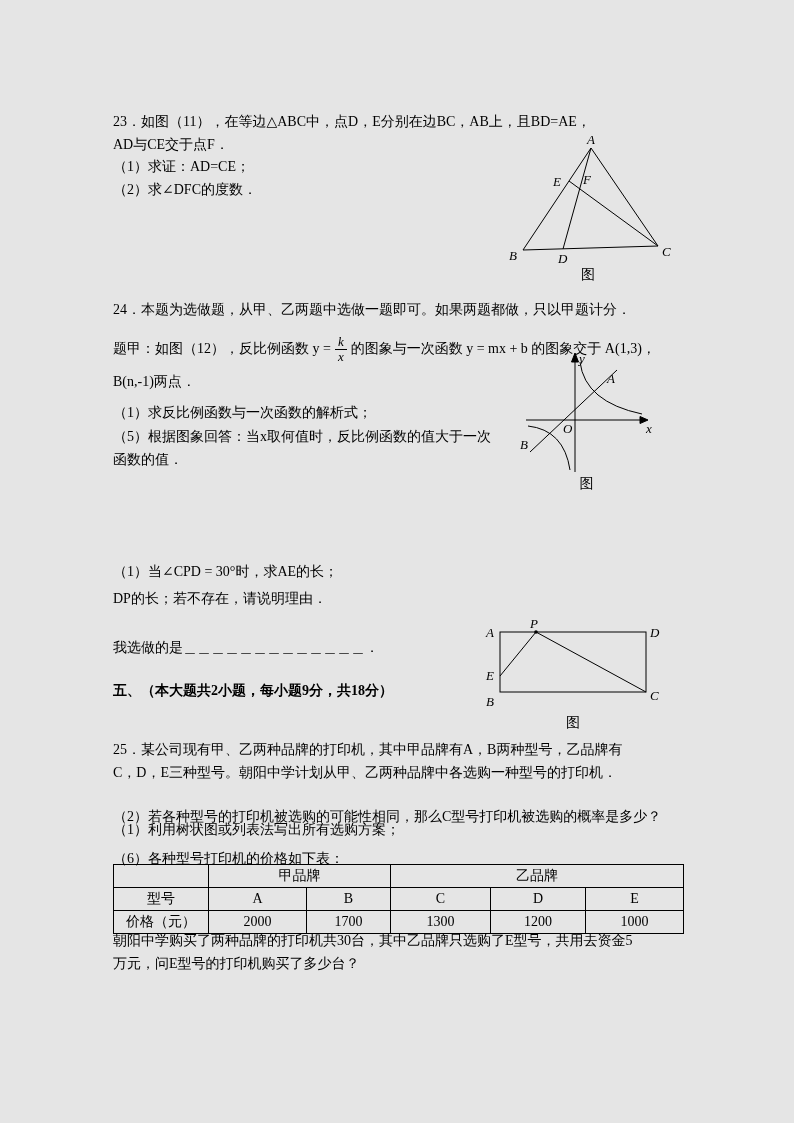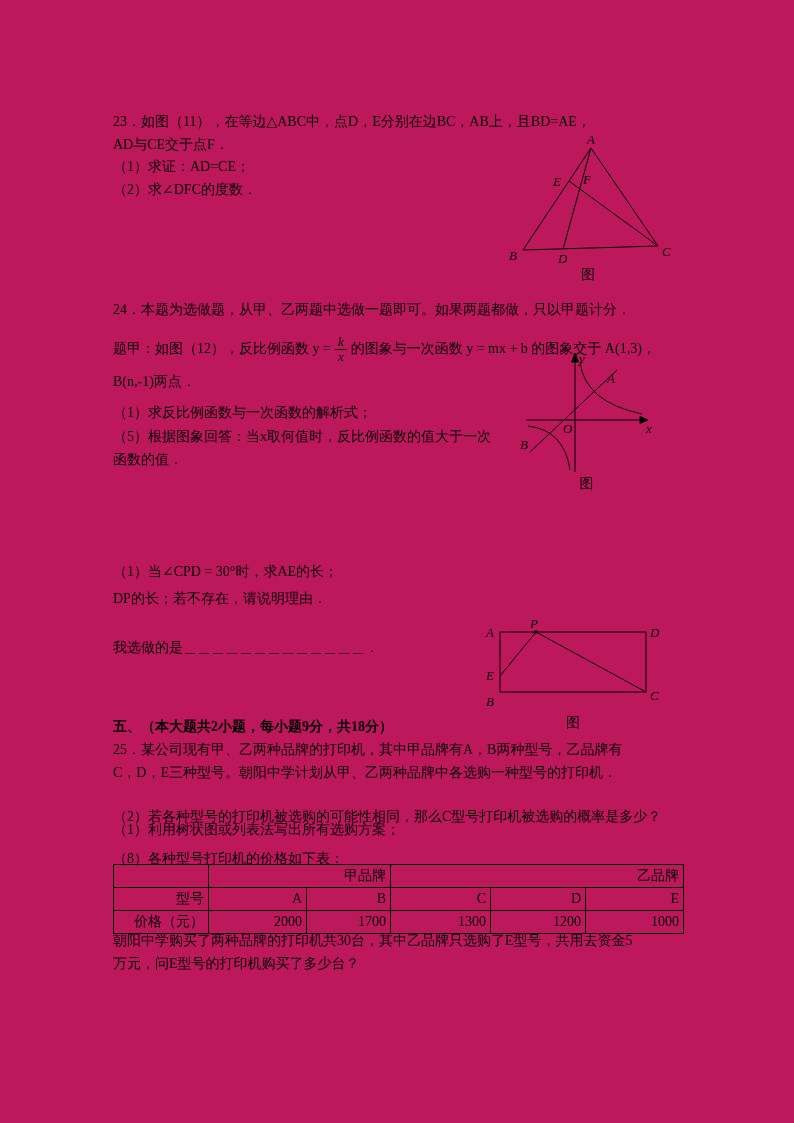--- a/index.html
+++ b/index.html
@@ -1,18 +1,18 @@
 <!DOCTYPE html>
 <html><head>
 <meta charset="utf-8">
 <style>
   html,body{margin:0;padding:0;background:#888;}
   .page{
     position:relative;width:794px;height:1123px;margin:0 auto;
-    background:#be185d;color:#000;overflow:hidden;
+    background:#e5e5e5;color:#000;overflow:hidden;
     font-family:"Liberation Serif","DejaVu Serif",serif;
     font-size:14px;
   }
   .block{position:absolute;left:113px;}
   .line{white-space:nowrap;height:22.5px;line-height:22.5px;}
   .bold{font-weight:bold;}
   .frac-line{display:flex;align-items:center;height:38px;white-space:nowrap;}
   .frac{display:inline-flex;flex-direction:column;align-items:center;margin:0 4px;
         font-style:italic;font-size:13px;line-height:14px;}
   .frac .num{border-bottom:1px solid #000;padding:0 3px;}
@@ -22,21 +22,21 @@
   .figcap{height:18px;line-height:18px;font-size:14px;text-align:center;}
   .flbl{font-style:italic;font-size:13px;font-family:"Liberation Serif","DejaVu Serif",serif;}
   svg line, svg path, svg polygon, svg rect{stroke:#000;stroke-width:1;}
   svg polygon.arrow{fill:#000;}
   table.price-table{
     position:absolute;left:113px;top:864px;width:570px;
     border-collapse:collapse;table-layout:fixed;
     font-size:14px;
   }
   table.price-table td{
-    border:1px solid #000;text-align:right;padding:1px 4px;height:20px;
+    border:1px solid #000;text-align:center;padding:1px 4px;height:20px;
   }
 </style>
 </head>
 <body>
 
 <div class="page">
 
   <div class="block" style="top:111px;">
     <div class="line">23．如图（11），在等边△ABC中，点D，E分别在边BC，AB上，且BD=AE，</div>
     <div class="line">AD与CE交于点F．</div>
@@ -119,35 +119,35 @@
       <text x="8" y="19" class="flbl">A</text>
       <text x="52" y="10" class="flbl">P</text>
       <text x="172" y="19" class="flbl">D</text>
       <text x="8" y="62" class="flbl">E</text>
       <text x="8" y="88" class="flbl">B</text>
       <text x="172" y="82" class="flbl">C</text>
     </svg>
     <div class="figcap">图</div>
   </div>
 
-  <div class="block" style="top:716px;">
+  <div class="block" style="top:680px;">
     <div class="line bold">五、（本大题共2小题，每小题9分，共18分）</div>
   </div>
   <div class="block" style="top:739px;">
     <div class="line">25．某公司现有甲、乙两种品牌的打印机，其中甲品牌有A，B两种型号，乙品牌有</div>
     <div class="line">C，D，E三种型号。朝阳中学计划从甲、乙两种品牌中各选购一种型号的打印机．</div>
   </div>
   <div class="block" style="top:819px;text-align:right;">
     <div class="line">（1）利用树状图或列表法写出所有选购方案；</div>
   </div>
   <div class="block" style="top:806px;text-align:right;">
     <div class="line">（2）若各种型号的打印机被选购的可能性相同，那么C型号打印机被选购的概率是多少？</div>
   </div>
   <div class="block" style="top:848px;">
-    <div class="line">（8）各种型号打印机的价格如下表：</div>
+    <div class="line">（6）各种型号打印机的价格如下表：</div>
   </div>
 
   <table class="price-table">
     <colgroup>
       <col style="width:95px">
         <col style="width:98px">
         <col style="width:84px">
       <col style="width:100px">
         <col style="width:95px">
         <col style="width:98px">

